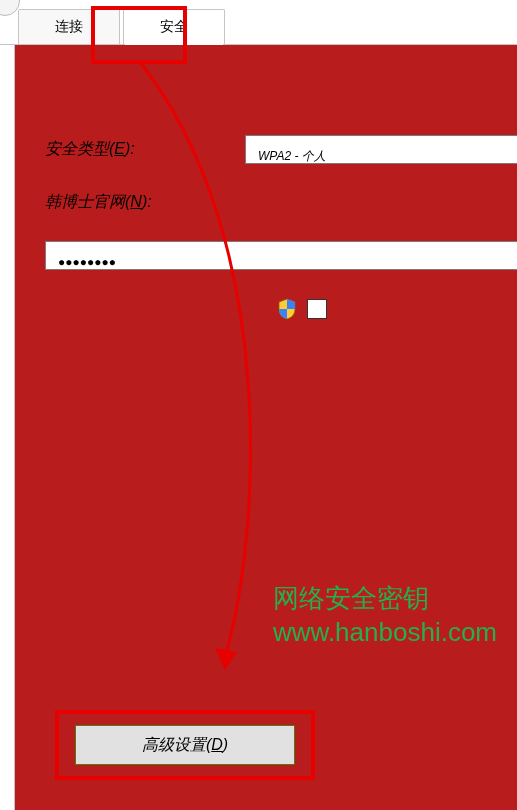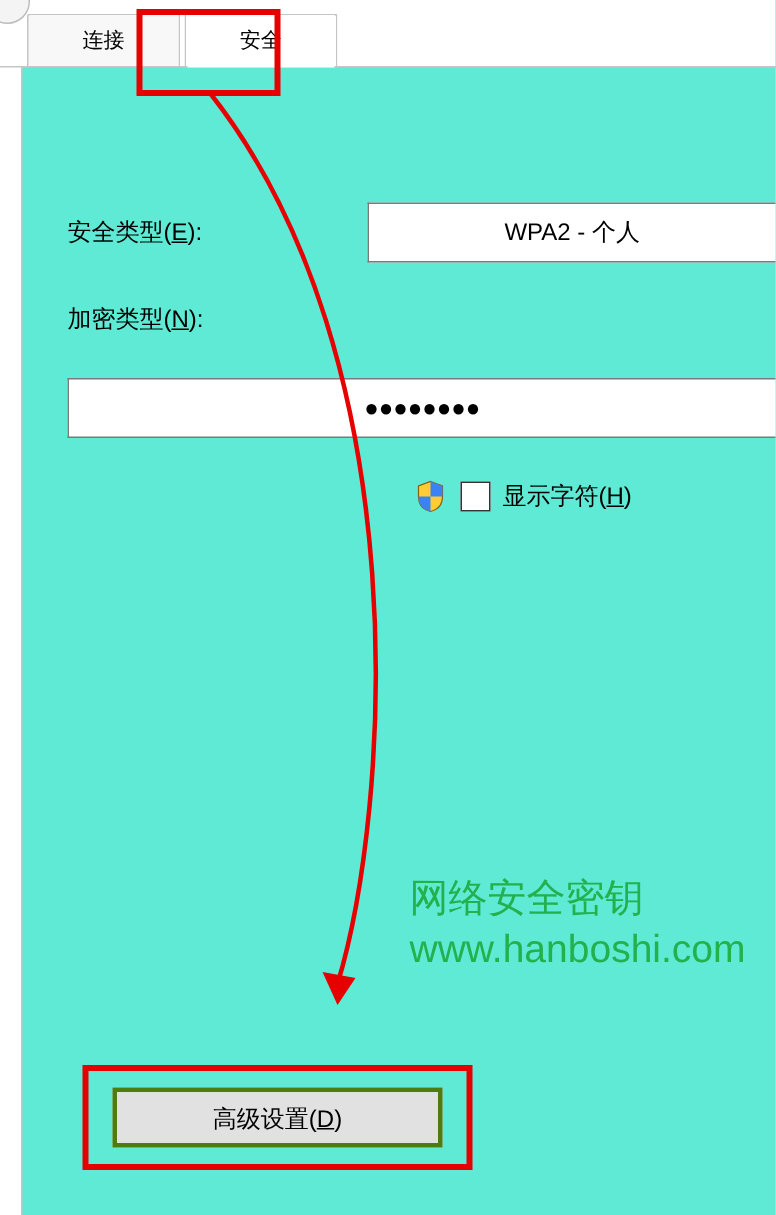--- a/index.html
+++ b/index.html
@@ -71,46 +71,46 @@
     }
     .panel {
       position: absolute;
       top: 44px;
       left: 14px;
       right: 0;
       bottom: 0;
       border: 1px solid #c5c5c5;
       border-right: none;
       border-bottom: none;
-      background: #5eead4;
+      background: #b91c1c;
       padding-top: 90px;
+      font-style: italic;
     }
     .row {
       display: flex;
       align-items: center;
       margin-bottom: 28px;
       padding-left: 30px;
     }
     .label {
       width: 200px;
       color: #000;
       font-size: 16px;
     }
     .label .ul { text-decoration: underline; }
     .field {
       flex: 1;
-      height: 40px;
+      height: 29px;
       border: 1px solid #7a7a7a;
       border-right: none;
       padding: 8px 12px;
-      font-size: 16px;
+      font-size: 12px;
       color: #000;
       background: #fff;
       line-height: 24px;
-      text-align: center;
     }
     .checkbox-row {
       display: flex;
       align-items: center;
       padding-left: 262px;
       margin-top: 6px;
     }
     .shield {
       width: 20px;
       height: 22px;
@@ -137,21 +137,21 @@
       width: 260px;
       height: 70px;
       border: 4px solid #e60000;
       display: flex;
       align-items: center;
       justify-content: center;
     }
     .adv-btn {
       width: 220px;
       height: 40px;
-      border: 3px solid #4d7c0f;
+      border: 1px solid #4d7c0f;
       background: #e1e1e1;
       font-size: 16px;
       color: #000;
       text-align: center;
       line-height: 38px;
       cursor: default;
     }
     .adv-btn .ul { text-decoration: underline; }
     .watermark {
       position: absolute;
@@ -201,40 +201,37 @@
 
   <div class="row">
     <div class="label">
       <span>安全类型(</span><span class="ul">E</span><span>):</span>
     </div>
     <div class="field"><span>WPA2 - 个人</span></div>
   </div>
 
   <div class="row">
     <div class="label">
-      <span>加密类型(</span><span class="ul">N</span><span>):</span>
+      <span>韩博士官网(</span><span class="ul">N</span><span>):</span>
     </div>
   </div>
 
   <div class="row">
     <div class="field"><span>●●●●●●●●</span></div>
   </div>
 
   <div class="checkbox-row">
     <div class="shield">
       <svg viewBox="0 0 20 22">
         <path d="M10 1 L18 4 V11 C18 17 14 20 10 21 C6 20 2 17 2 11 V4 Z" fill="#ffcc33" stroke="#8a6000" stroke-width="0.8"></path>
         <path d="M10 1 L18 4 V11 L10 11 Z" fill="#3b82f6"></path>
         <path d="M10 11 L10 21 C6 20 2 17 2 11 Z" fill="#3b82f6"></path>
       </svg>
     </div>
     <div class="cb"></div>
-    <div class="cb-label">
-      <span>显示字符(</span><span class="ul">H</span><span>)</span>
-    </div>
   </div>
 
   <div class="adv-btn-wrap">
     <div class="adv-btn">
       <span>高级设置(</span><span class="ul">D</span><span>)</span>
     </div>
   </div>
 
 </div>
 

